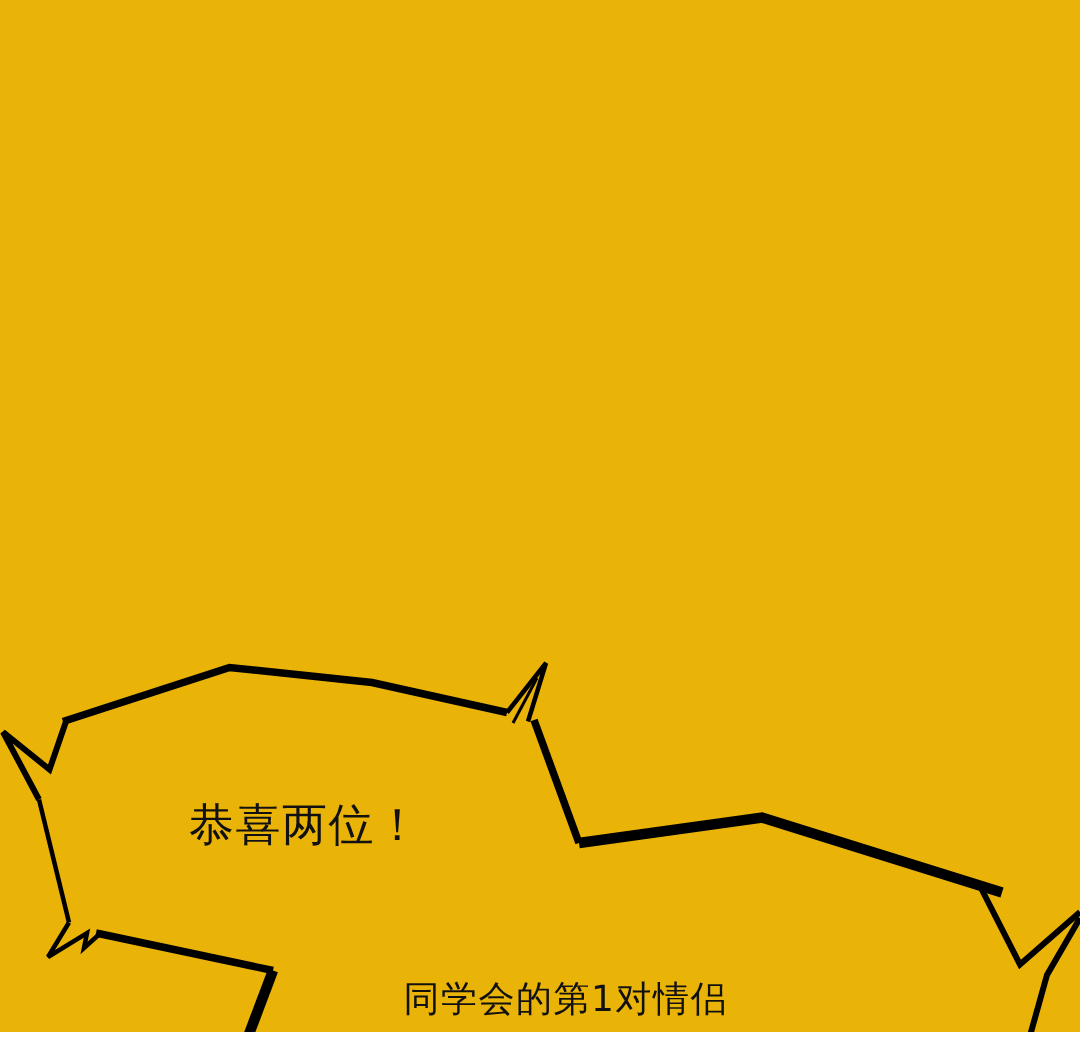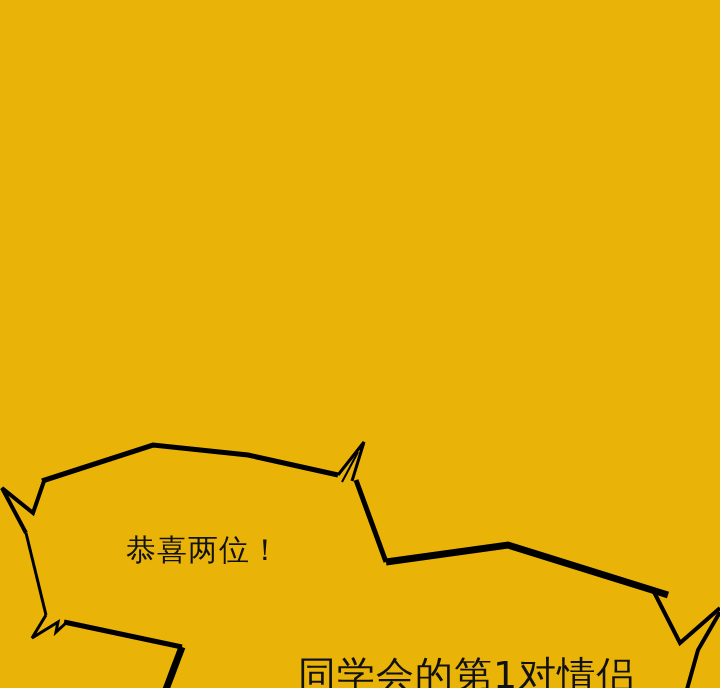--- a/index.html
+++ b/index.html
@@ -27,23 +27,23 @@
       color: #111111;
       white-space: nowrap;
       letter-spacing: 1px;
     }
     .line-1 {
       left: 126px;
       top: 530px;
       font-size: 30px;
     }
     .line-2 {
-      left: 298px;
+      left: 269px;
       top: 650px;
-      font-size: 38px;
+      font-size: 24px;
     }
     .line-3 {
       left: 330px;
       top: 693px;
       font-size: 32px;
     }
   </style>
 </head>
 <body>
 

